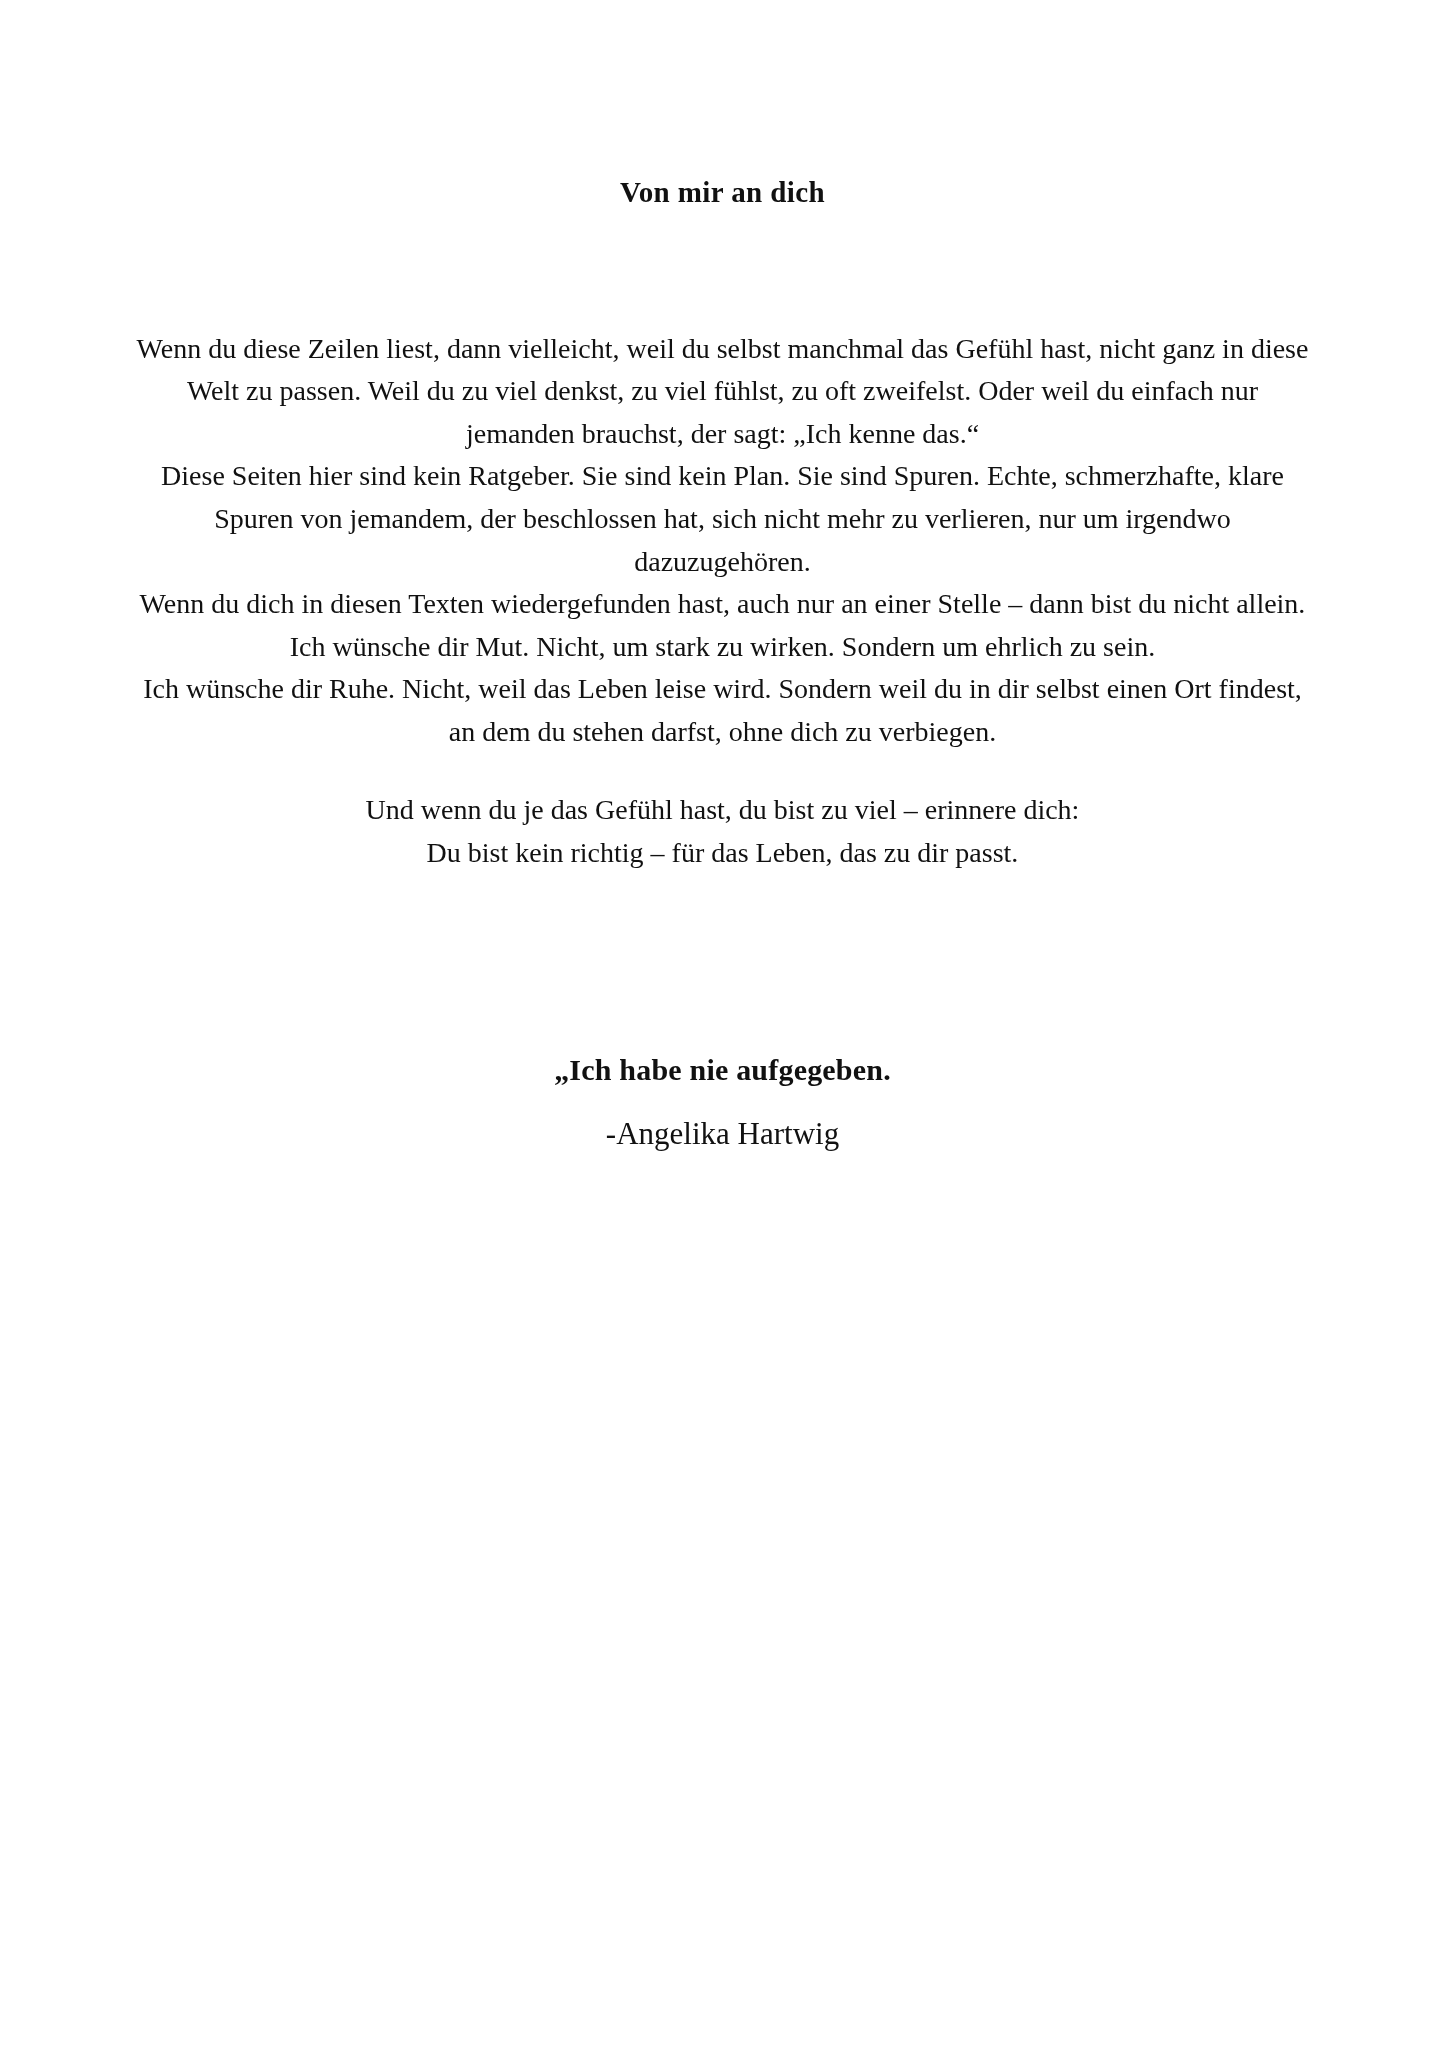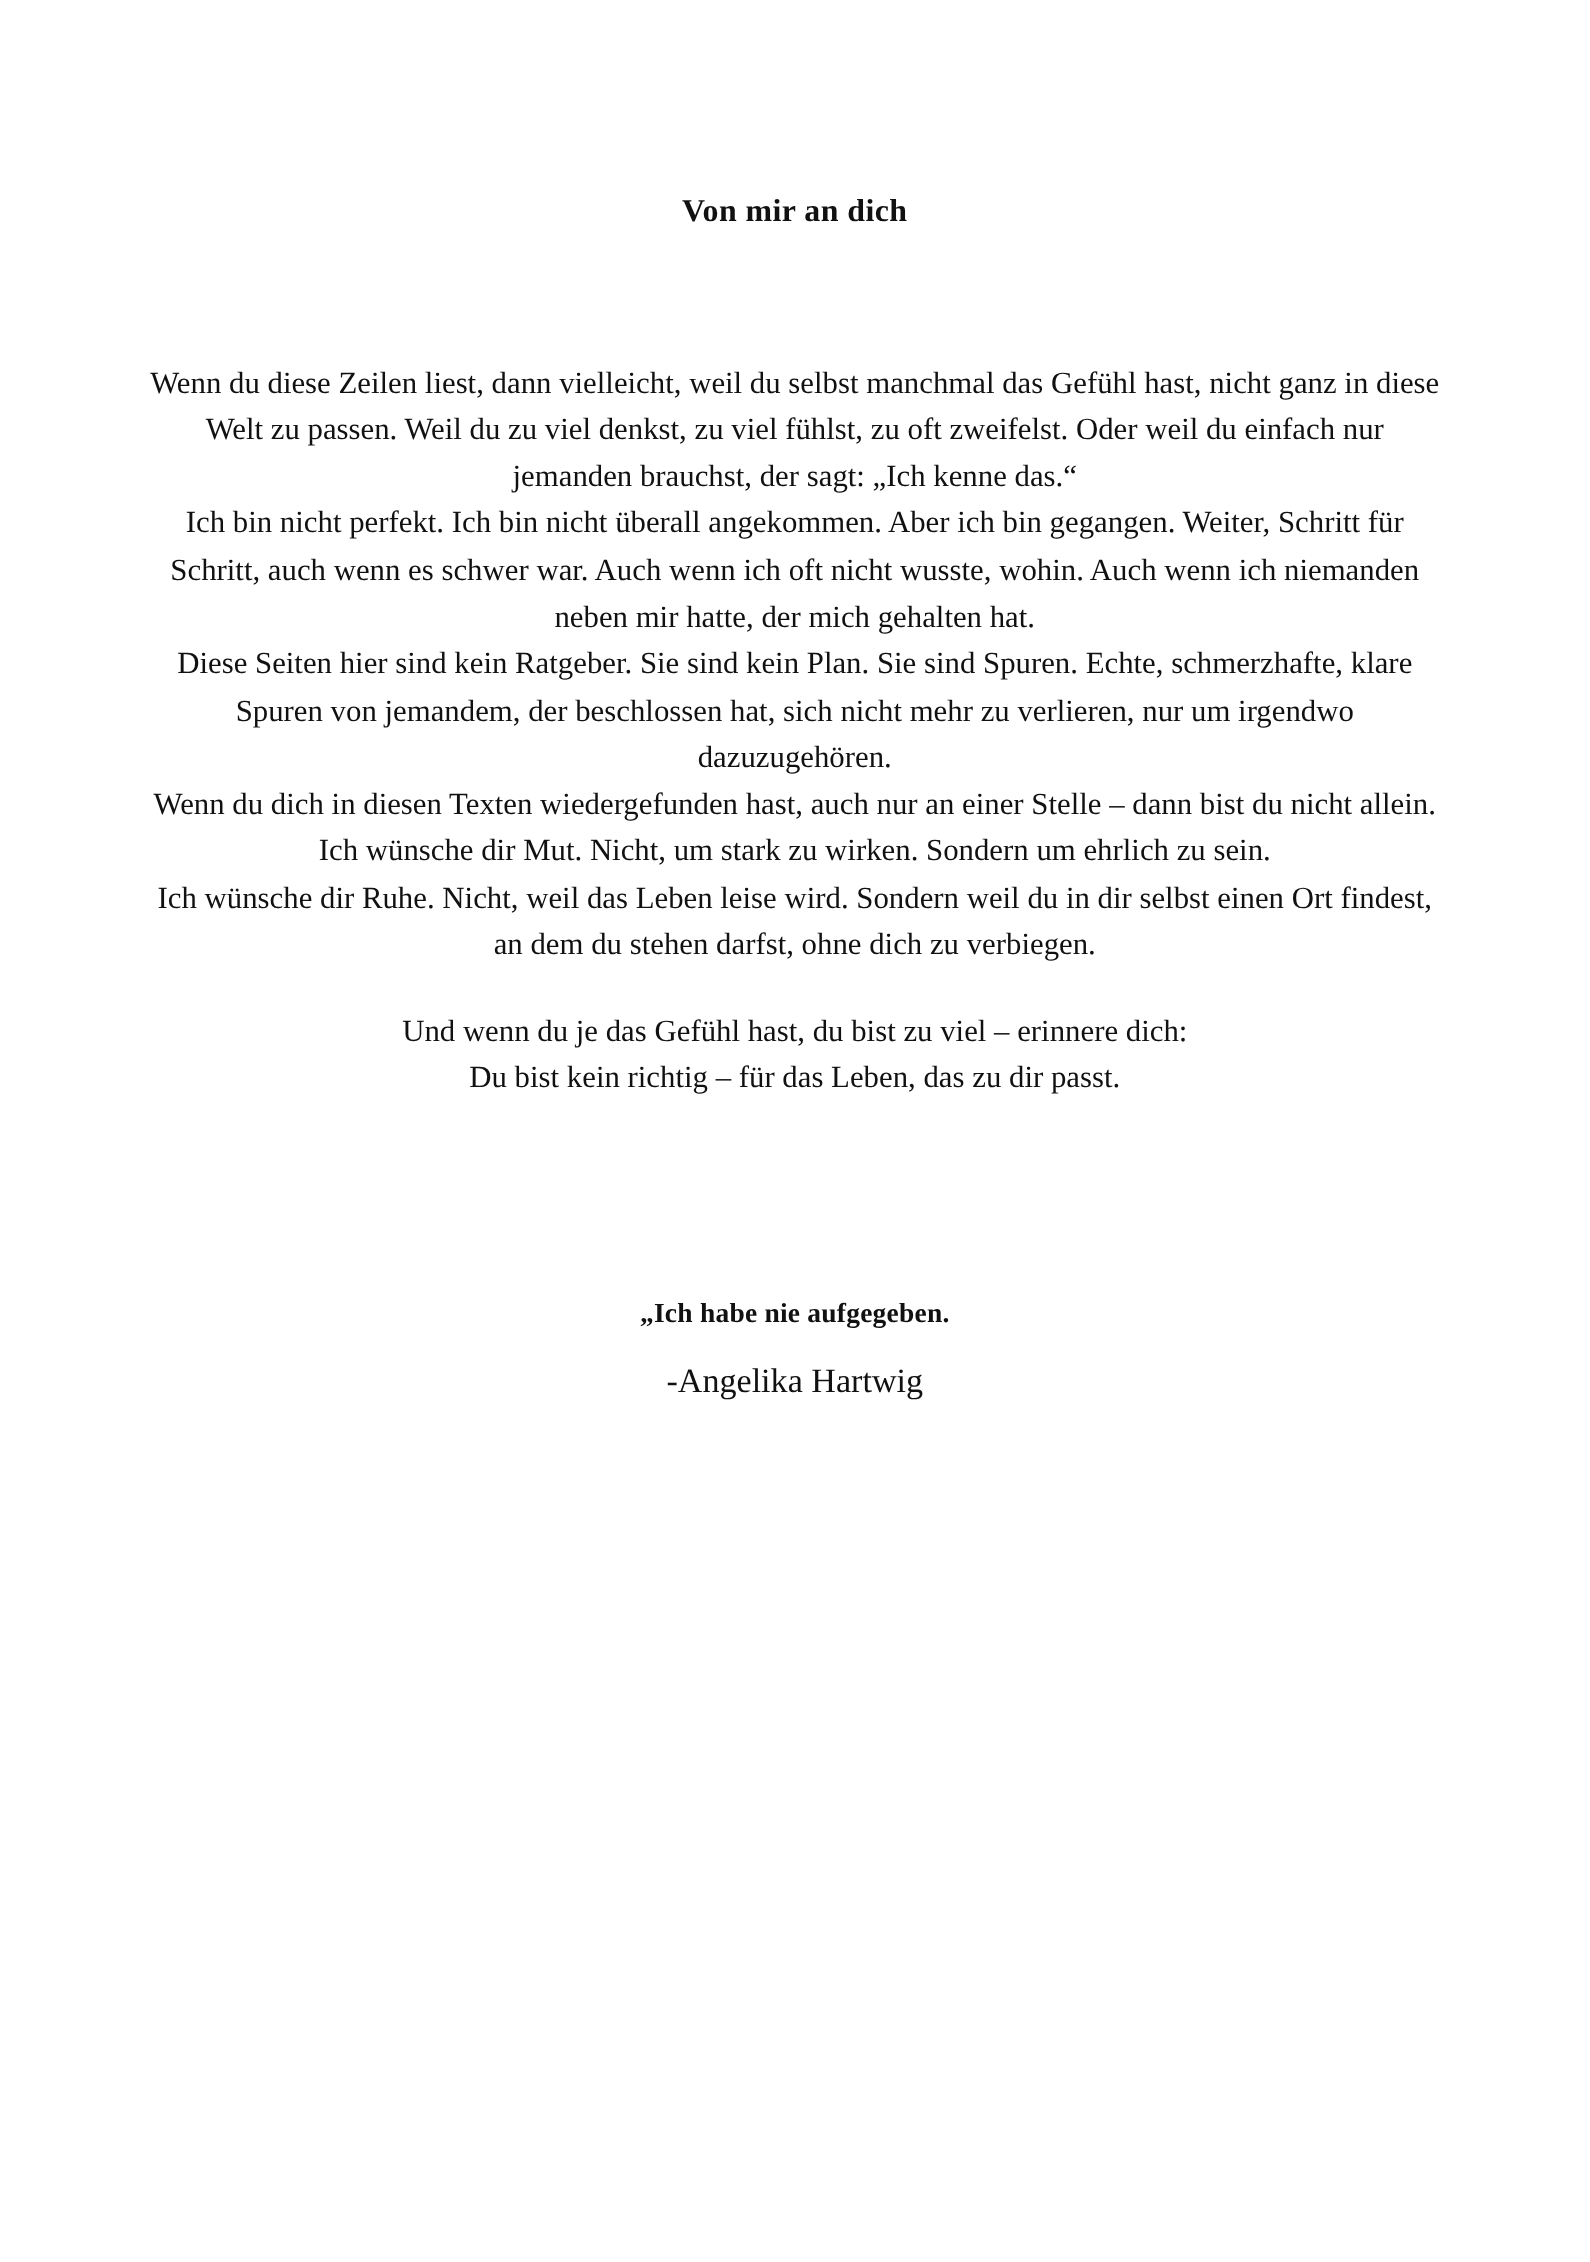--- a/index.html
+++ b/index.html
@@ -52,21 +52,21 @@
     text-indent: 0;
   }
   .spacer-sm {
     height: 36px;
   }
   .closing-block {
     margin-top: 175px;
     text-align: center;
   }
   .quote-line {
-    font-size: 25px;
+    font-size: 30px;
     font-weight: bold;
     line-height: 1.42;
     letter-spacing: 0.2px;
   }
   .attribution {
     font-size: 31px;
     font-weight: normal;
     line-height: 1.45;
     margin-top: 20px;
   }
@@ -74,21 +74,20 @@
 </head>
 <body>
 
 <div class="page">
   <div class="content">
 
     <h1 class="doc-title">Von mir an dich</h1>
 
     <div class="body-block">
       <p class="para first-indent">Wenn du diese Zeilen liest, dann vielleicht, weil du selbst manchmal das Gefühl hast, nicht ganz in diese Welt zu passen. Weil du zu viel denkst, zu viel fühlst, zu oft zweifelst. Oder weil du einfach nur jemanden brauchst, der sagt: „Ich kenne das.“</p>
-      <p class="para">Ich bin nicht perfekt. Ich bin nicht überall angekommen. Aber ich bin gegangen. Weiter, Schritt für Schritt, auch wenn es schwer war. Auch wenn ich oft nicht wusste, wohin. Auch wenn ich niemanden neben mir hatte, der mich gehalten hat.</p>
       <p class="para">Diese Seiten hier sind kein Ratgeber. Sie sind kein Plan. Sie sind Spuren. Echte, schmerzhafte, klare Spuren von jemandem, der beschlossen hat, sich nicht mehr zu verlieren, nur um irgendwo dazuzugehören.</p>
       <p class="para">Wenn du dich in diesen Texten wiedergefunden hast, auch nur an einer Stelle – dann bist du nicht allein.</p>
       <p class="para">Ich wünsche dir Mut. Nicht, um stark zu wirken. Sondern um ehrlich zu sein.</p>
       <p class="para">Ich wünsche dir Ruhe. Nicht, weil das Leben leise wird. Sondern weil du in dir selbst einen Ort findest, an dem du stehen darfst, ohne dich zu verbiegen.</p>
 
       <div class="spacer-sm"></div>
 
       <p class="para">Und wenn du je das Gefühl hast, du bist zu viel – erinnere dich:</p>
       <p class="para">Du bist kein richtig – für das Leben, das zu dir passt.</p>
     </div>

